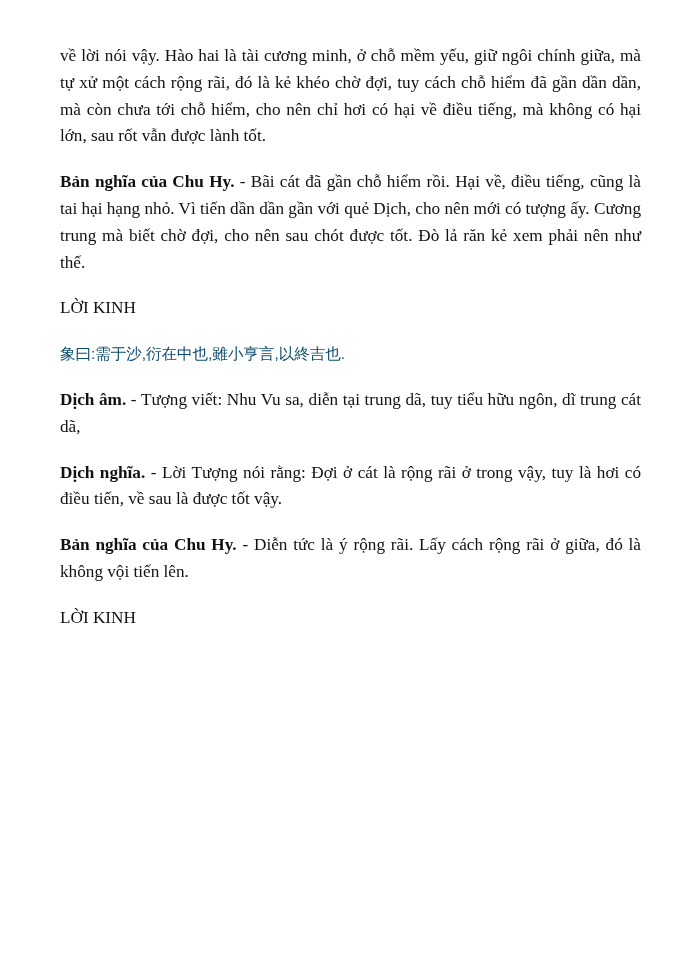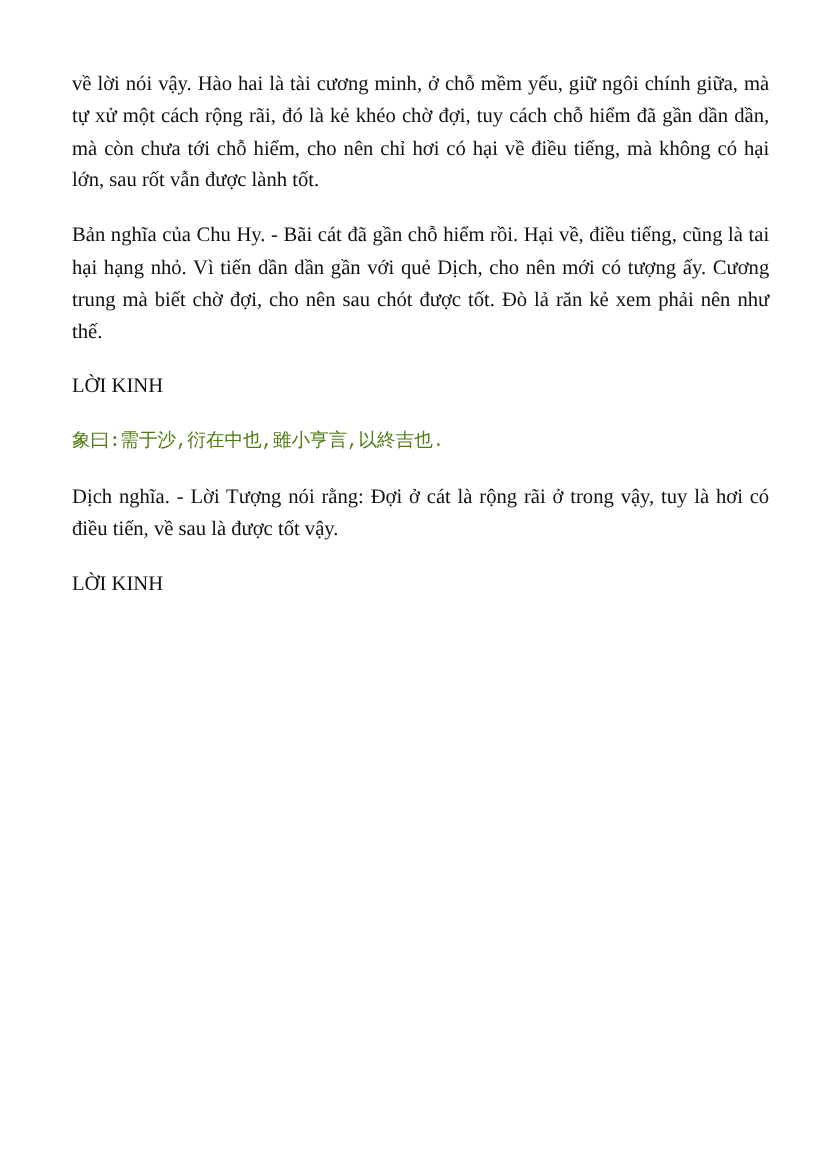--- a/index.html
+++ b/index.html
@@ -1,26 +1,28 @@
 <!DOCTYPE html>
 <html><head>
 <meta charset="utf-8">
 <style>
   html, body { margin: 0; padding: 0; background: #ffffff; }
   body { width: 700px; height: 960px; overflow: hidden; position: relative;
     font-family: "Liberation Serif", "DejaVu Serif", serif; color: #111; }
-  .page { position: absolute; left: 60px; top: 57px; width: 581px; }
+  .page { position: absolute; left: 60px; top: 43px; width: 581px; }
   p { margin: 0 0 19px 0; font-size: 17.2px; line-height: 26.8px; text-align: justify; }
   p.h { margin-bottom: 19px; }
-  p.cn { font-family: Liberation Mono, monospace; font-size: 15.5px; color: #4d7c0f; }
-  b { font-weight: normal; }
+  p.cn { font-family: Liberation Sans, sans-serif; font-size: 15.5px; color: #0c4a6e; }
+  b { font-weight: bold; }
 </style>
 </head>
 <body>
 
 <div class="page">
   <p><b></b><span>về lời nói vậy. Hào hai là tài cương minh, ở chỗ mềm yếu, giữ ngôi chính giữa, mà tự xử một cách rộng rãi, đó là kẻ khéo chờ đợi, tuy cách chỗ hiểm đã gần dần dần, mà còn chưa tới chỗ hiểm, cho nên chỉ hơi có hại về điều tiếng, mà không có hại lớn, sau rốt vẫn được lành tốt.</span></p>
   <p><b>Bản nghĩa của Chu Hy.</b><span> - Bãi cát đã gần chỗ hiểm rồi. Hại về, điều tiếng, cũng là tai hại hạng nhỏ. Vì tiến dần dần gần với quẻ Dịch, cho nên mới có tượng ấy. Cương trung mà biết chờ đợi, cho nên sau chót được tốt. Đò lả răn kẻ xem phải nên như thế.</span></p>
   <p class="h">LỜI KINH</p>
   <p class="cn">象曰:需于沙,衍在中也,雖小亨言,以終吉也.</p>
+  <p><b>Dịch âm.</b><span> - Tượng viết: Nhu Vu sa, diễn tại trung dã, tuy tiểu hữu ngôn, dĩ trung cát dã,</span></p>
   <p><b>Dịch nghĩa.</b><span> - Lời Tượng nói rằng: Đợi ở cát là rộng rãi ở trong vậy, tuy là hơi có điều tiến, về sau là được tốt vậy.</span></p>
+  <p><b>Bản nghĩa của Chu Hy.</b><span> - Diễn tức là ý rộng rãi. Lấy cách rộng rãi ở giữa, đó là không vội tiến lên.</span></p>
   <p class="h">LỜI KINH</p>
 </div>
 
 </body></html>

